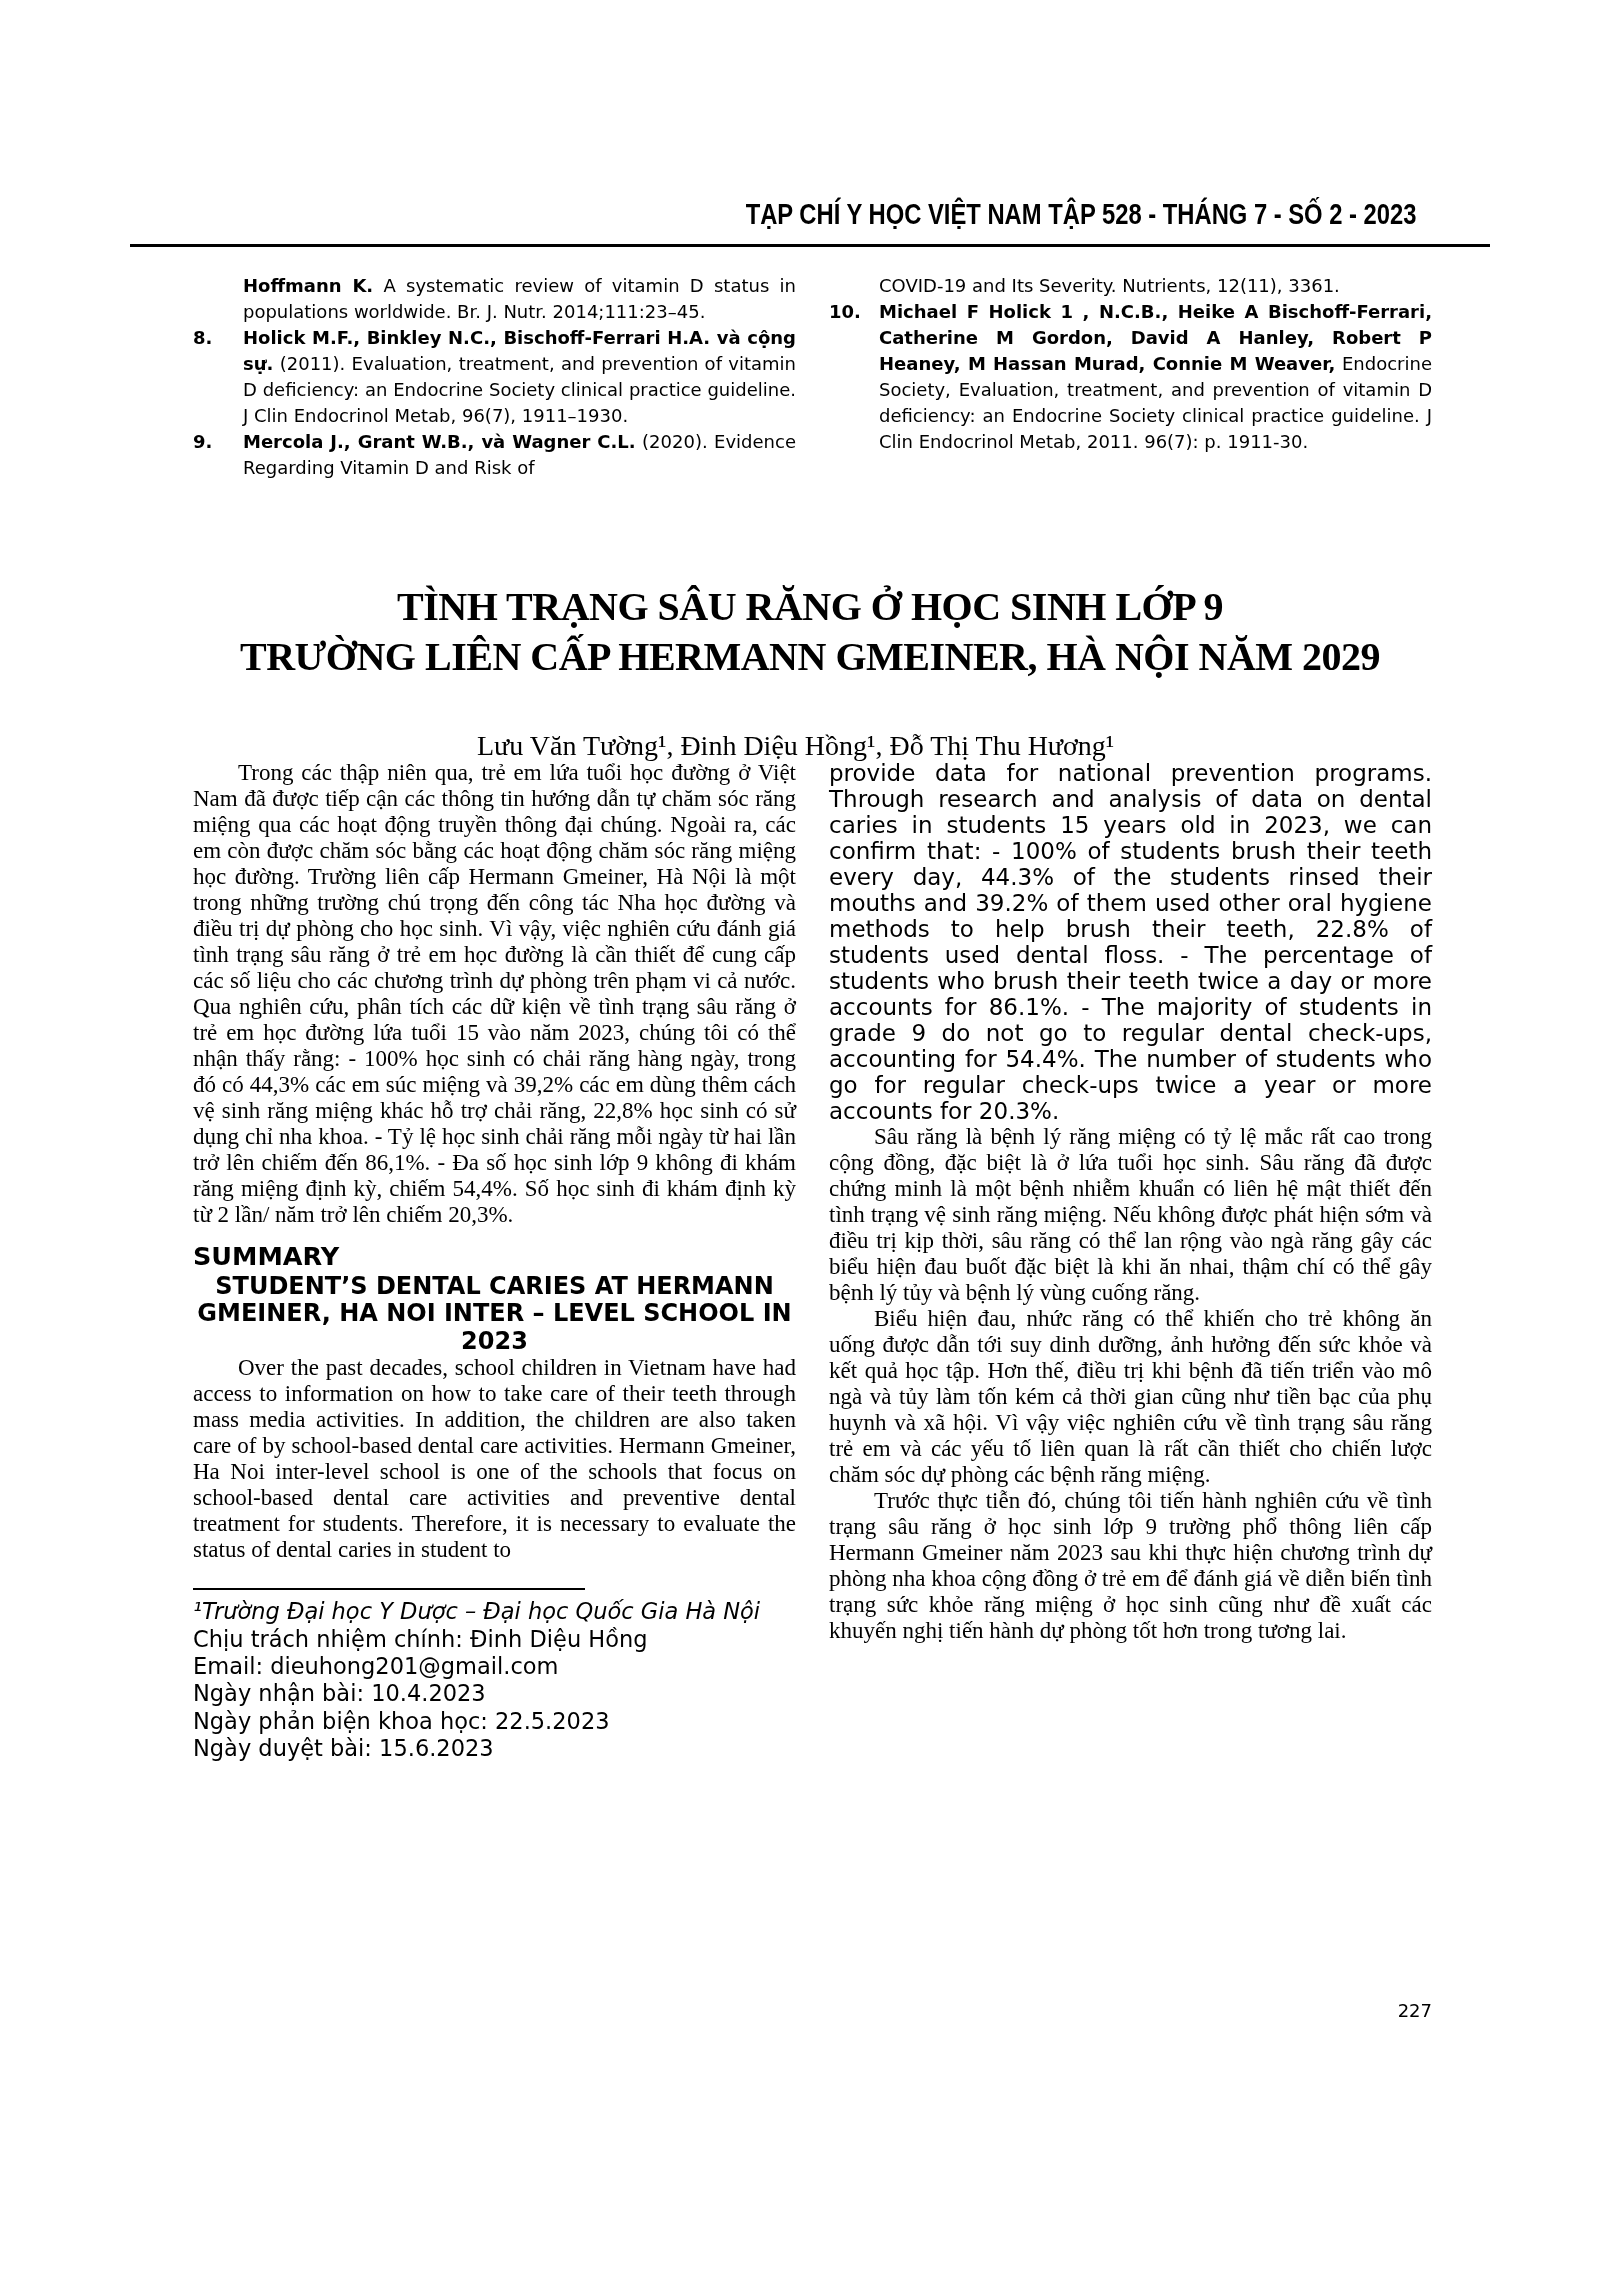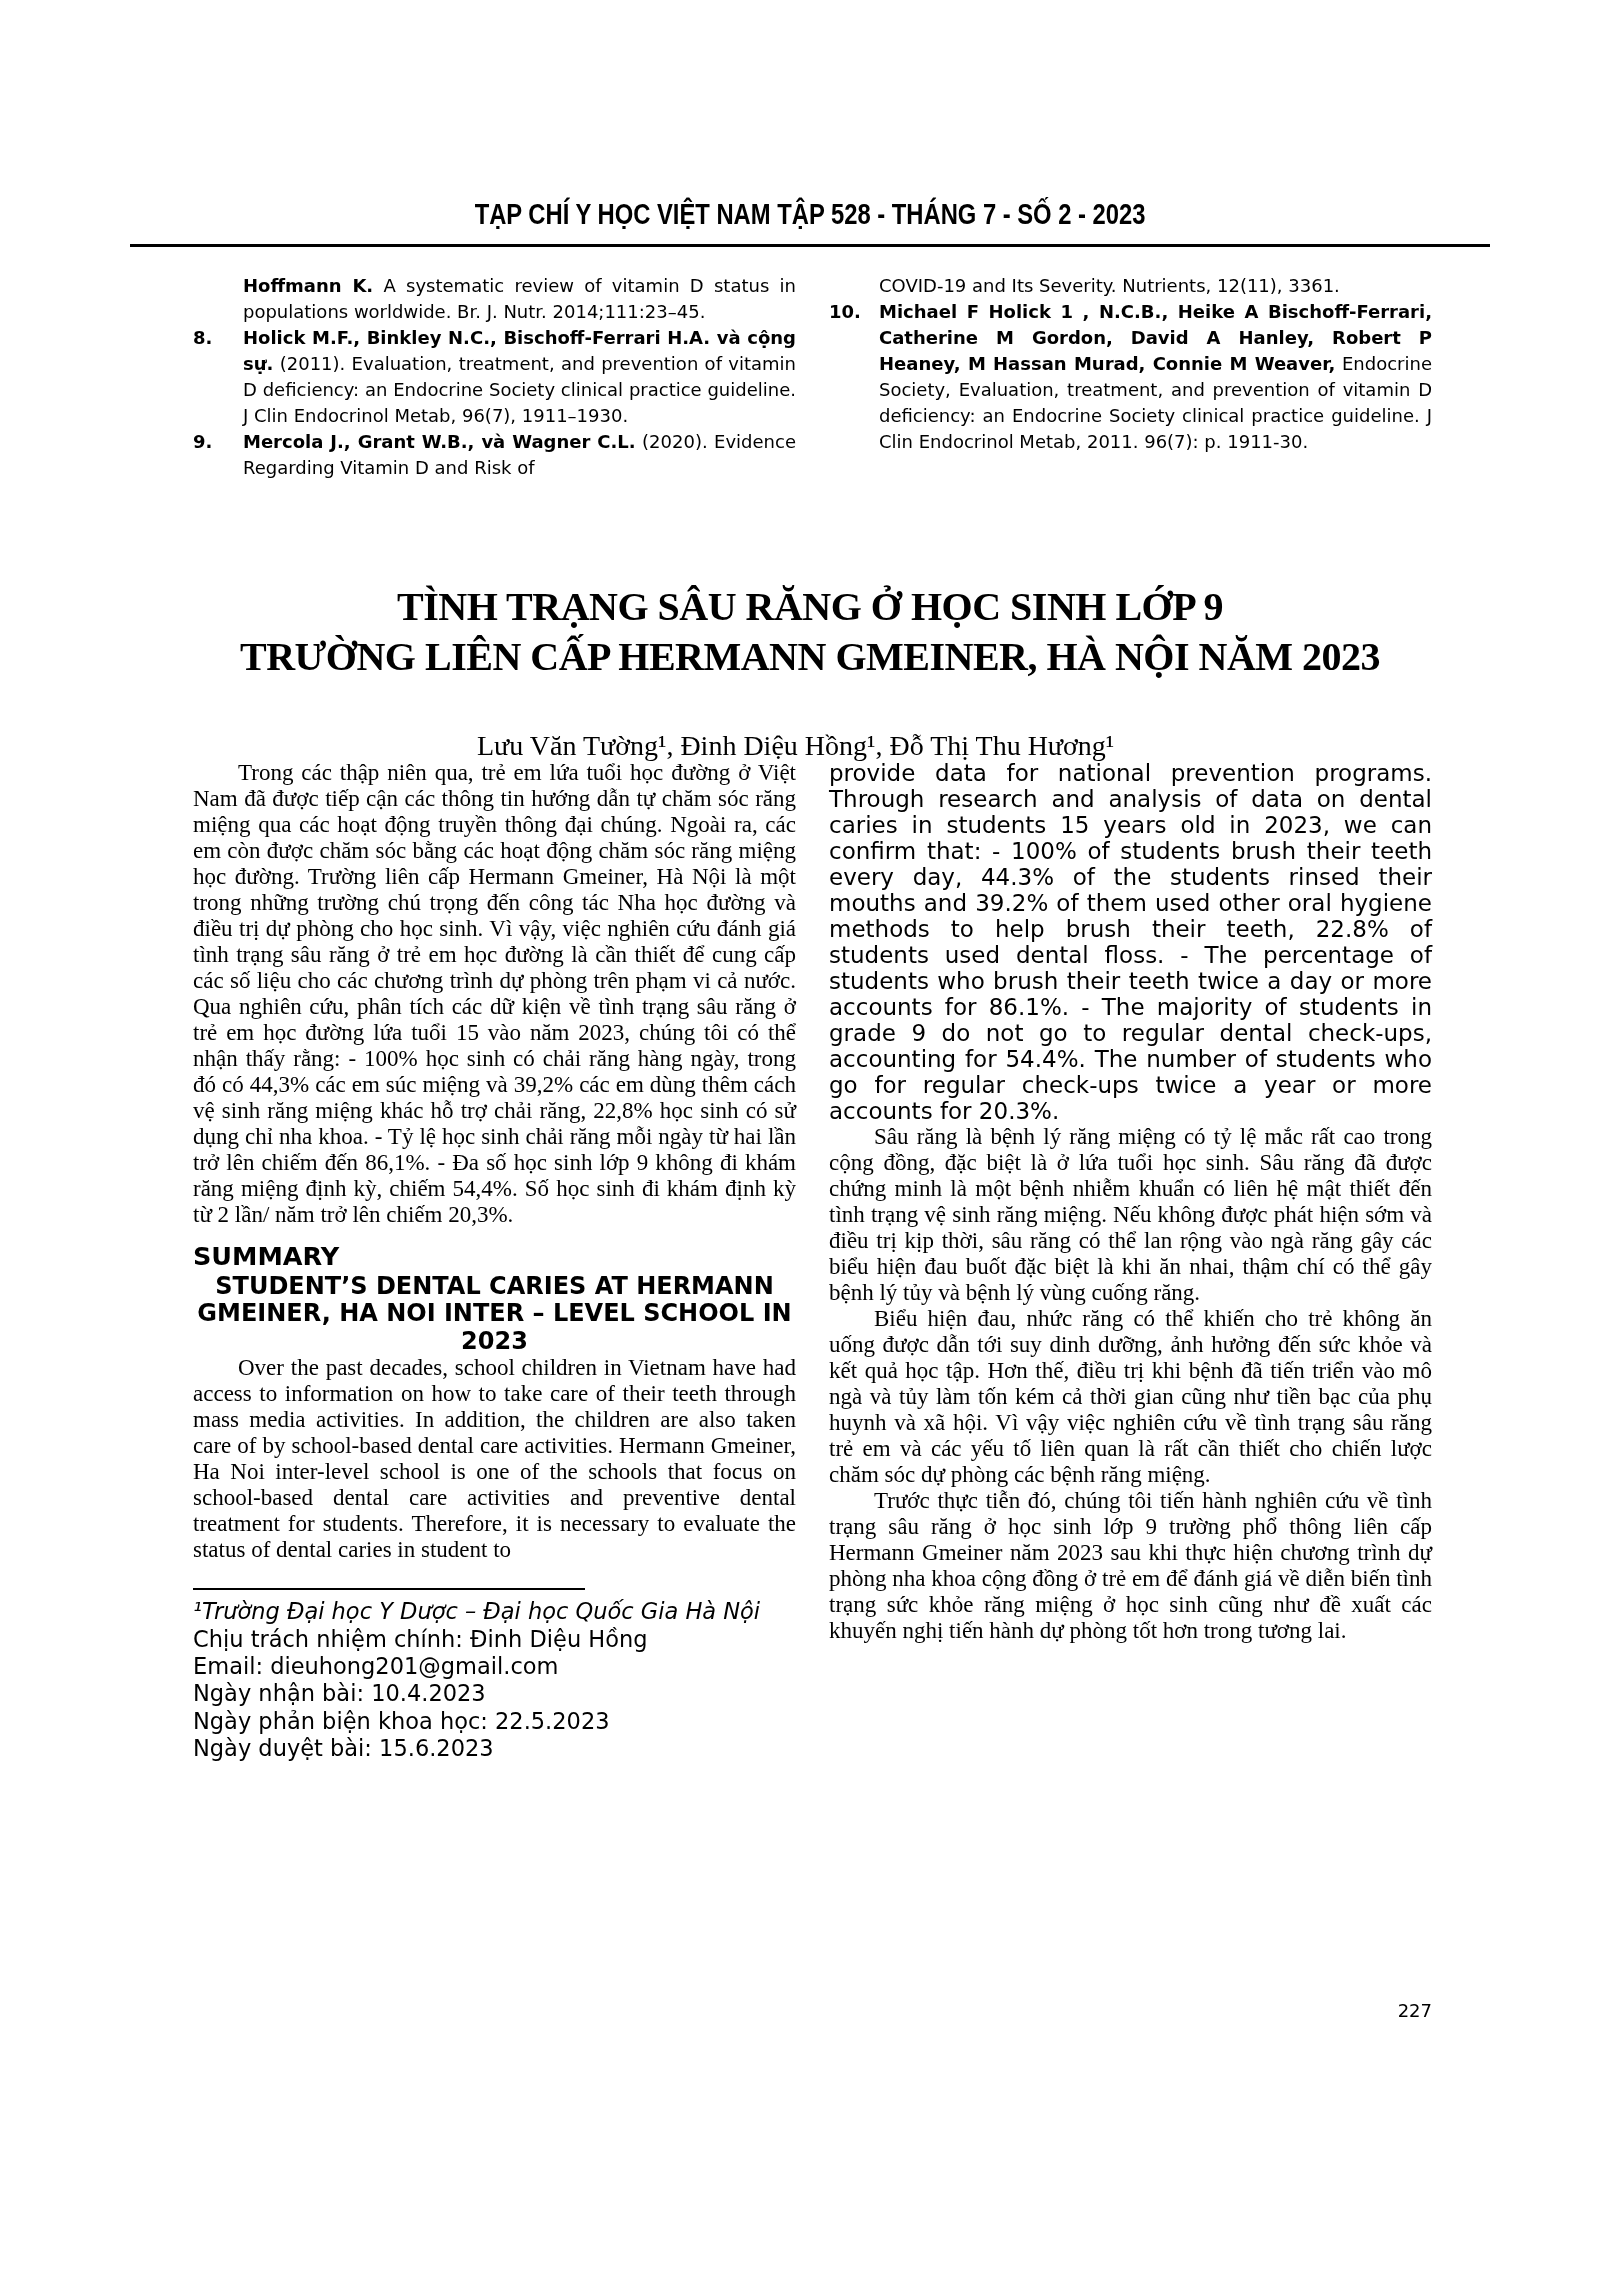--- a/index.html
+++ b/index.html
@@ -8,21 +8,21 @@
     width:1621px; height:2293px;
     background:#ffffff;
     color:#000;
     font-family:"DejaVu Sans", sans-serif;
     overflow:hidden;
     margin:0 auto;
   }
   
   .header {
     position:absolute; top:198px; left:130px; width:1360px;
-    text-align:center;
+    text-align:right;
   }
   .header-text {
     display:inline-block;
     font-family:"Liberation Sans", sans-serif;
     font-weight:bold; font-size:29px; white-space:nowrap;
     transform:scaleX(0.82); transform-origin:center;
   }
   .header-rule {
     position:absolute; top:244px; left:130px; width:1360px; height:2.9px;
     background:#000;
@@ -115,21 +115,21 @@
         <span class="ref-num"></span><span class="ref-bold"></span><span>COVID-19 and Its Severity. Nutrients, 12(11), 3361.</span>
       </div>
       <div class="ref-item">
         <span class="ref-num">10.</span><span class="ref-bold">Michael F Holick 1 , N.C.B., Heike A Bischoff-Ferrari, Catherine M Gordon, David A Hanley, Robert P Heaney, M Hassan Murad, Connie M Weaver,</span><span> Endocrine Society, Evaluation, treatment, and prevention of vitamin D deficiency: an Endocrine Society clinical practice guideline. J Clin Endocrinol Metab, 2011. 96(7): p. 1911-30.</span>
       </div>
     </div>
   </div>
 
   <div class="article-title">
     <div>TÌNH TRẠNG SÂU RĂNG Ở HỌC SINH LỚP 9</div>
-    <div>TRƯỜNG LIÊN CẤP HERMANN GMEINER, HÀ NỘI NĂM 2023</div>
+    <div>TRƯỜNG LIÊN CẤP HERMANN GMEINER, HÀ NỘI NĂM 2029</div>
   </div>
 
   <div class="authors">Lưu Văn Tường¹, Đinh Diệu Hồng¹, Đỗ Thị Thu Hương¹</div>
 
   <div class="main-row">
 
     <div class="col">
       <p class="body indent">Trong các thập niên qua, trẻ em lứa tuổi học đường ở Việt Nam đã được tiếp cận các thông tin hướng dẫn tự chăm sóc răng miệng qua các hoạt động truyền thông đại chúng. Ngoài ra, các em còn được chăm sóc bằng các hoạt động chăm sóc răng miệng học đường. Trường liên cấp Hermann Gmeiner, Hà Nội là một trong những trường chú trọng đến công tác Nha học đường và điều trị dự phòng cho học sinh. Vì vậy, việc nghiên cứu đánh giá tình trạng sâu răng ở trẻ em học đường là cần thiết để cung cấp các số liệu cho các chương trình dự phòng trên phạm vi cả nước. Qua nghiên cứu, phân tích các dữ kiện về tình trạng sâu răng ở trẻ em học đường lứa tuổi 15 vào năm 2023, chúng tôi có thể nhận thấy rằng: - 100% học sinh có chải răng hàng ngày, trong đó có 44,3% các em súc miệng và 39,2% các em dùng thêm cách vệ sinh răng miệng khác hỗ trợ chải răng, 22,8% học sinh có sử dụng chỉ nha khoa. - Tỷ lệ học sinh chải răng mỗi ngày từ hai lần trở lên chiếm đến 86,1%. - Đa số học sinh lớp 9 không đi khám răng miệng định kỳ, chiếm 54,4%. Số học sinh đi khám định kỳ từ 2 lần/ năm trở lên chiếm 20,3%.</p>
 
       <div class="h-bold summary-h">SUMMARY</div>

